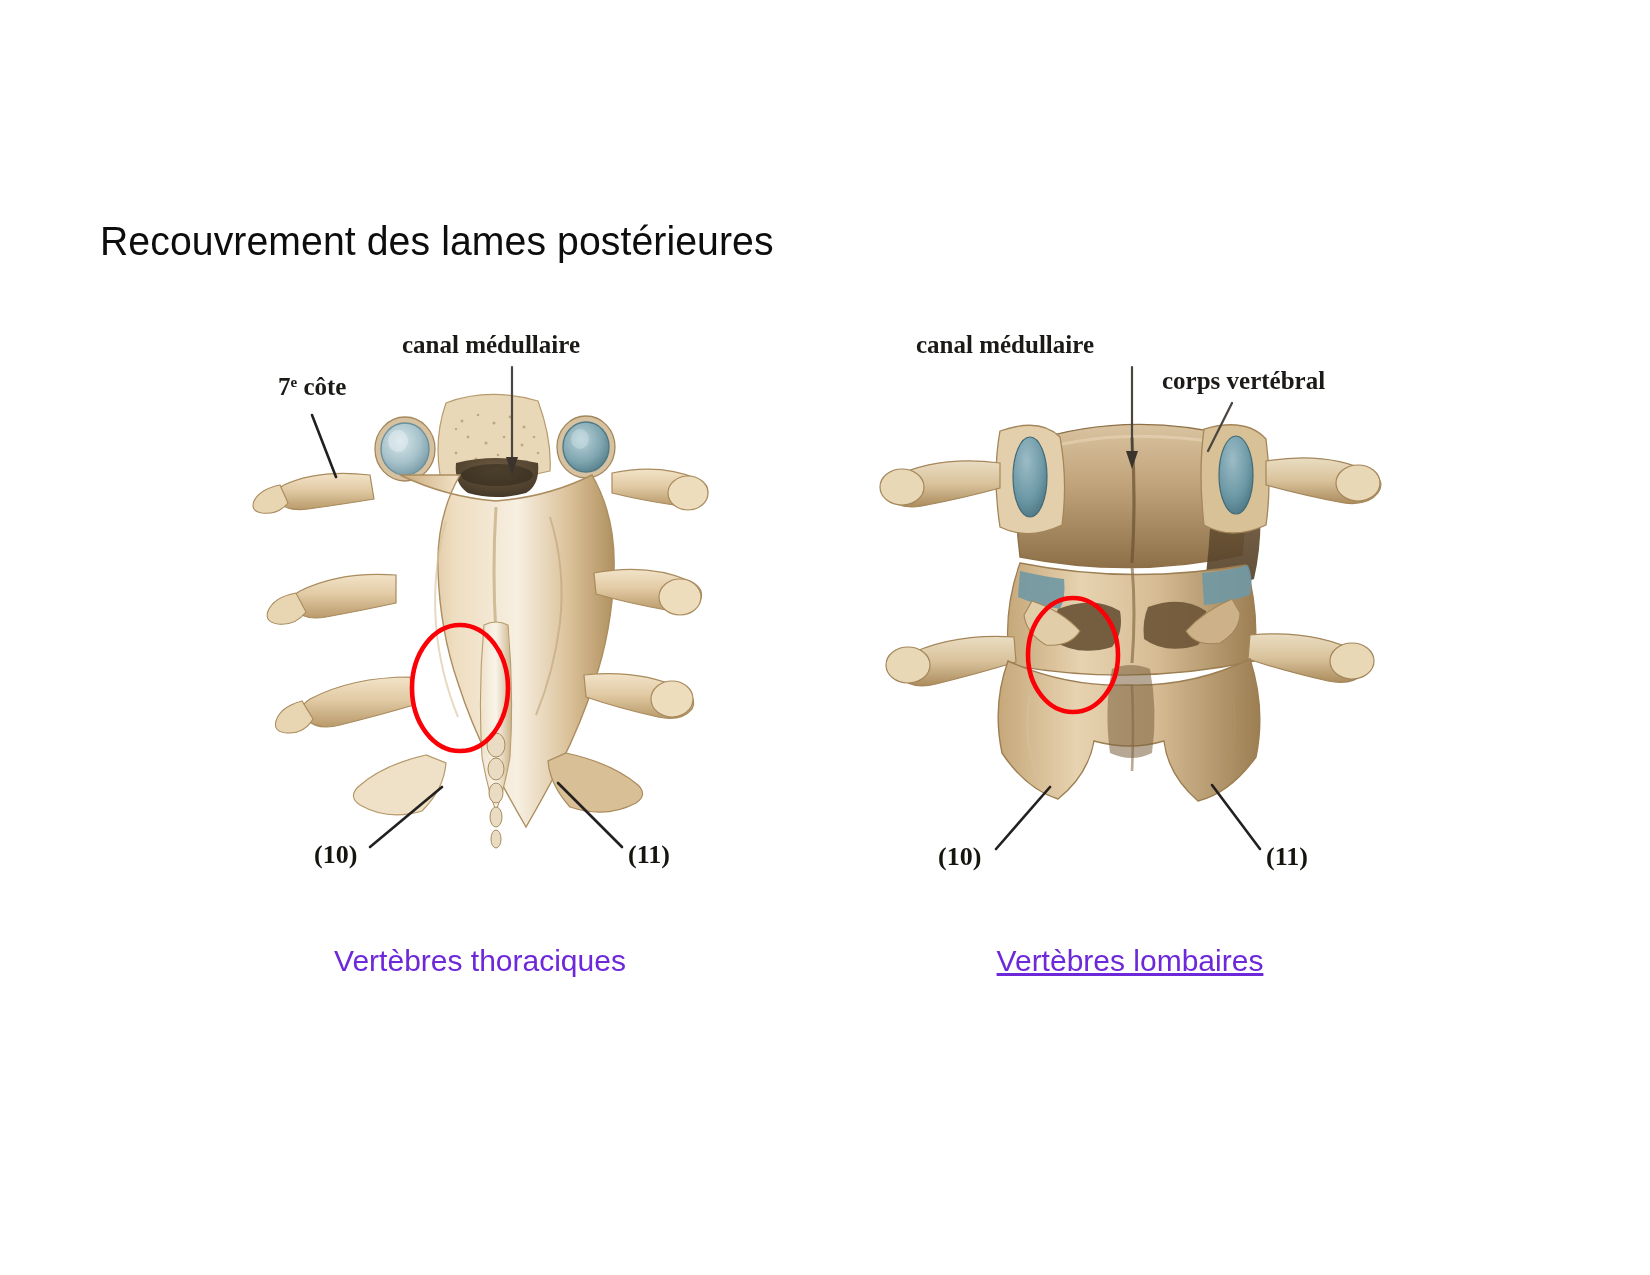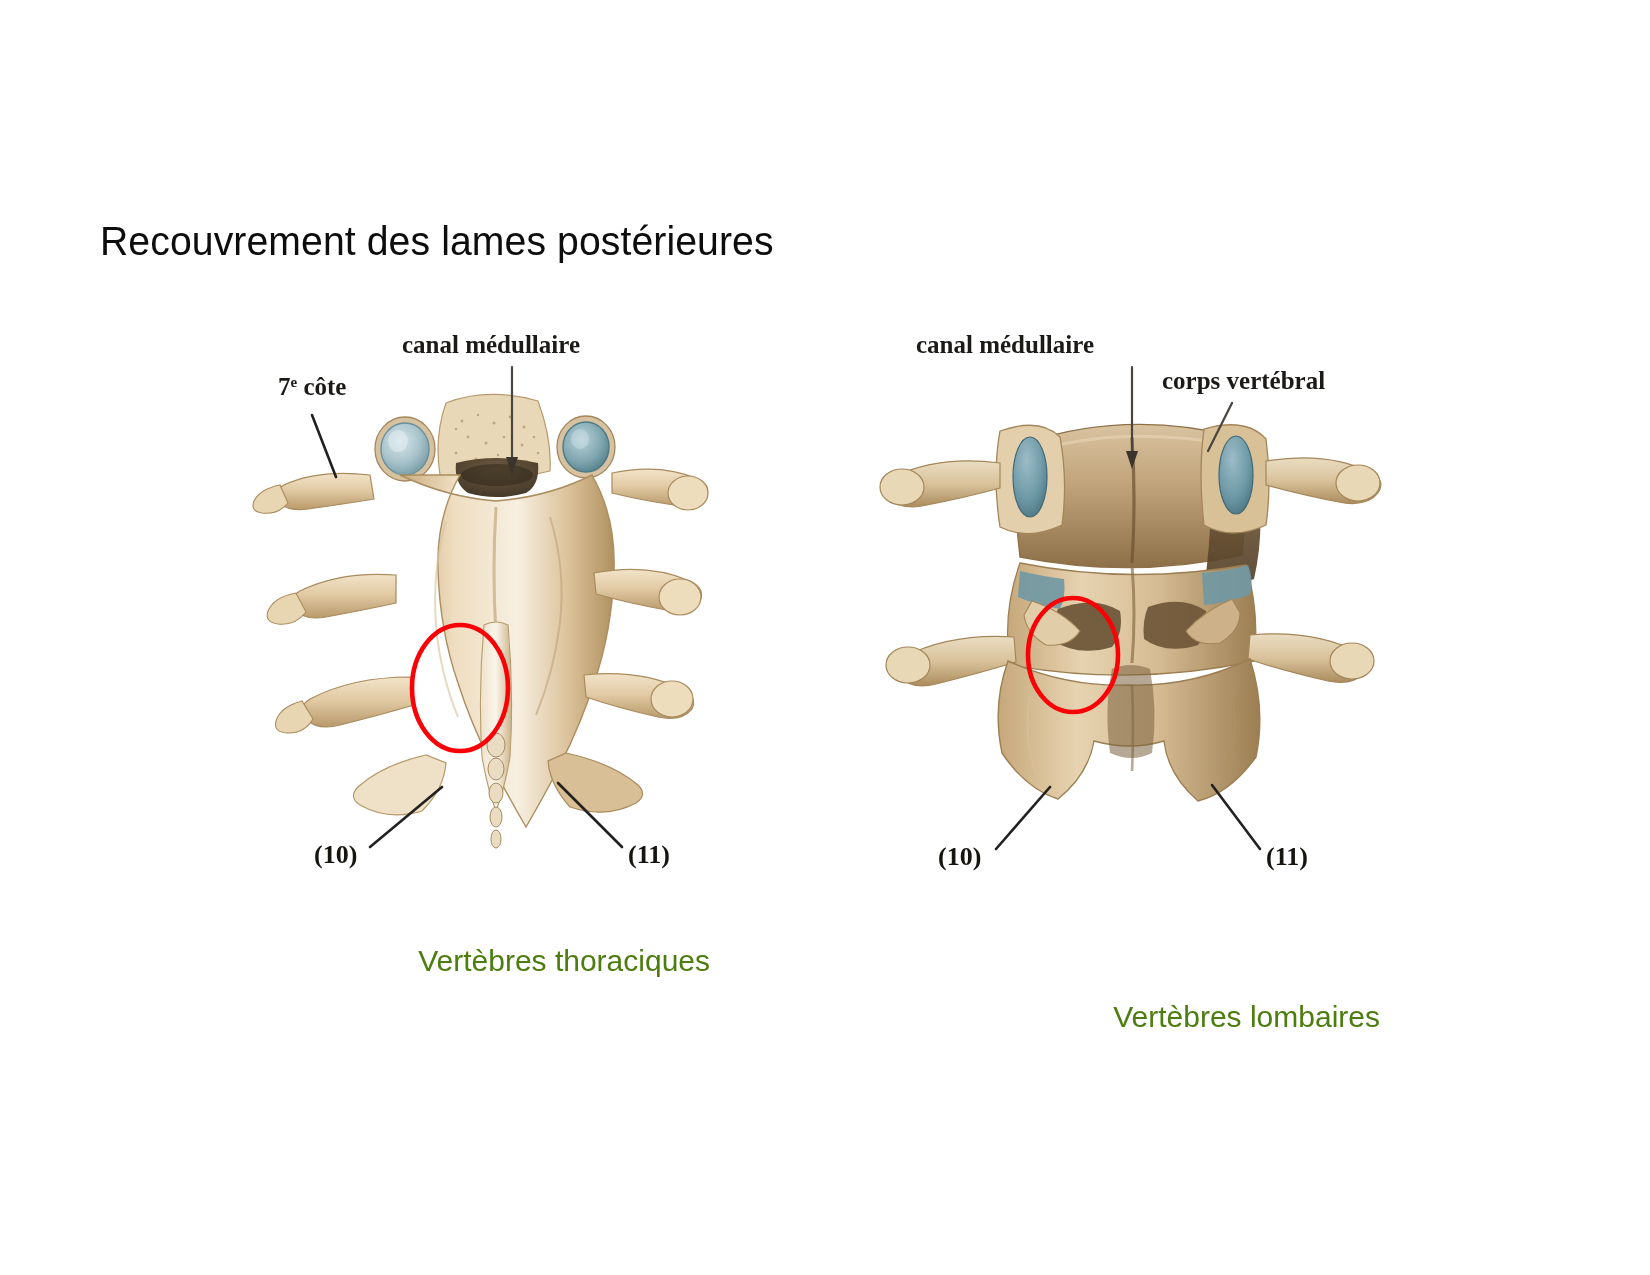--- a/index.html
+++ b/index.html
@@ -27,26 +27,26 @@
 
   .figure{position:absolute;text-decoration:underline;}
   #fig-thoracic{left:250px;top:325px;width:460px;height:560px;}
   #fig-lumbar{left:880px;top:325px;width:500px;height:560px;}
 
   .fig-caption{
     position:absolute;
     font-family:"Liberation Sans", sans-serif;
     font-size:30px;
     font-weight:400;
-    color:#4d7c0f;
+    color:#6d28d9;
     white-space:nowrap;
-    text-align:right;
+    text-align:center;
   }
   #caption-thoracic{left:250px;top:944px;width:460px;}
-  #caption-lumbar{left:880px;top:1000px;width:500px;}
+  #caption-lumbar{left:880px;top:944px;width:500px;text-decoration:underline;}
 
   svg{display:block;overflow:visible;}
   .lbl{
     font-family:"Liberation Serif", serif;
     font-weight:700;
     fill:#1c1a17;
   }
   .lbl-main{font-size:25px;}
   .lbl-num{font-size:26px;fill:#16140f;}
   .lbl-sup{font-size:15px;}

